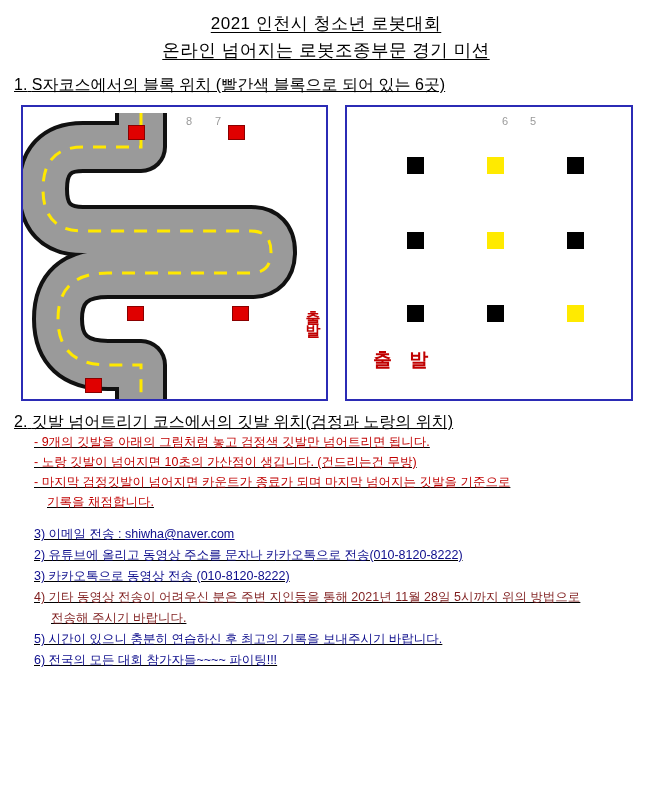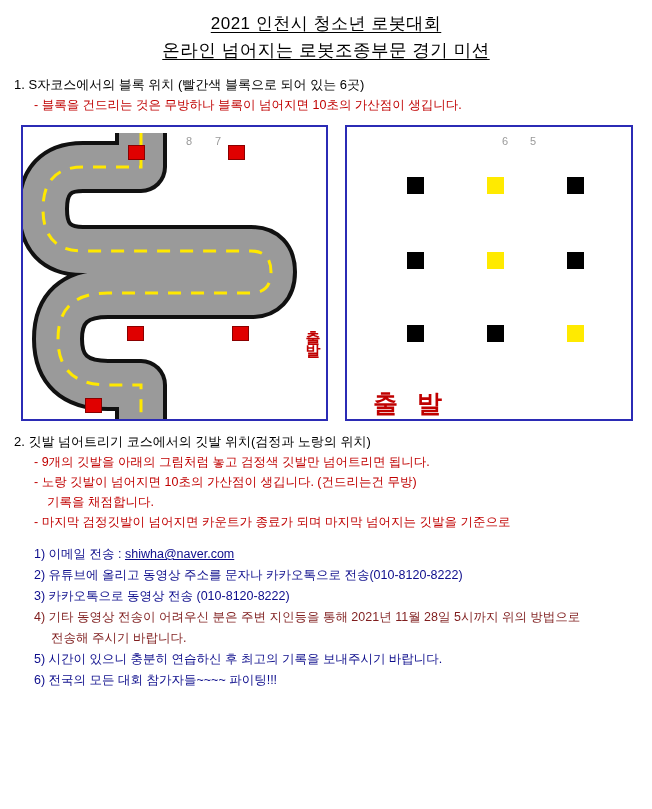--- a/index.html
+++ b/index.html
@@ -12,20 +12,21 @@
     background: #ffffff;
     font-family: "Liberation Sans", sans-serif;
     color: #000000;
     position: relative;
     overflow: hidden;
   }
   .page {
     position: relative;
     width: 652px;
     height: 809px;
+    text-decoration: underline;
   }
   .title-block {
     text-align: center;
     padding-top: 10px;
   }
   .title-line {
     font-size: 17px;
     letter-spacing: 0.5px;
     text-decoration: underline;
     text-underline-offset: 3px;
@@ -34,21 +35,21 @@
   }
   .title-line.second {
     font-size: 17.5px;
   }
 
   .section {
     margin-left: 14px;
     margin-right: 10px;
   }
   .num-line {
-    font-size: 13px;
+    font-size: 16px;
     line-height: 21px;
     margin-top: 10px;
   }
   .dash-line {
     font-size: 12.5px;
     line-height: 20px;
     color: #c00000;
     margin-left: 20px;
   }
   .sub-line {
@@ -108,23 +109,22 @@
     background: #e00000;
     border: 1px solid #8a0000;
     width: 15px;
     height: 13px;
   }
 
   .start-text {
     position: absolute;
     color: #c00000;
     font-weight: bold;
-    font-size: 25px;
+    font-size: 19px;
     letter-spacing: 6px;
-    margin-top: 20px;
   }
   .finish-text {
     position: absolute;
     color: #c00000;
     font-weight: bold;
     font-size: 15px;
     writing-mode: vertical-rl;
     text-orientation: upright;
     letter-spacing: -1px;
     line-height: 14px;
@@ -152,21 +152,20 @@
   <div class="title-block">
     <div class="title-line">2021 인천시 청소년 로봇대회</div><br>
     <div class="title-line second">온라인 넘어지는 로봇조종부문 경기 미션</div>
   </div>
 
   <div class="section">
     <div class="num-line">
       <span>1.</span>
       <span>S자코스에서의 블록 위치 (빨간색 블록으로 되어 있는 6곳)</span>
     </div>
-    <div class="dash-line">- 블록을 건드리는 것은 무방하나 블록이 넘어지면 10초의 가산점이 생깁니다.</div>
   </div>
 
   <div class="figures">
 
     <div class="fig" id="fig-left">
       <svg class="track-svg" width="303" height="292" viewBox="0 0 303 292">
 
         <path d="M 118 6 L 118 40 L 60 40 Q 20 40 20 82 Q 20 124 60 124 L 228 124 Q 248 124 248 145 Q 248 166 228 166 L 85 166 Q 35 166 35 212 Q 35 258 85 258 L 118 258 L 118 292" fill="none" stroke="#9a9a9a" stroke-width="46" stroke-linecap="butt" stroke-linejoin="round"></path>
 
         <path d="M 118 6 L 118 40 L 60 40 Q 20 40 20 82 Q 20 124 60 124 L 228 124 Q 248 124 248 145 Q 248 166 228 166 L 85 166 Q 35 166 35 212 Q 35 258 85 258 L 118 258 L 118 292" fill="none" stroke="#1a1a1a" stroke-width="50" stroke-linecap="butt" stroke-linejoin="round" opacity="0"></path>
@@ -217,28 +216,28 @@
     </div>
   </div>
 
   <div class="section" style="">
     <div class="num-line">
       <span>2.</span>
       <span>깃발 넘어트리기 코스에서의 깃발 위치(검정과 노랑의 위치)</span>
     </div>
     <div class="dash-line">- 9개의 깃발을 아래의 그림처럼 놓고 검정색 깃발만 넘어트리면 됩니다.</div>
     <div class="dash-line">- 노랑 깃발이 넘어지면 10초의 가산점이 생깁니다. (건드리는건 무방)</div>
+    <div class="dash-line">- 마지막 검정깃발이 넘어지면 카운트가 종료가 되며 마지막 넘어지는 깃발을 기준으로</div>
     <div class="dash-line" style="margin-left:33px;">기록을 채점합니다.</div>
-    <div class="dash-line">- 마지막 검정깃발이 넘어지면 카운트가 종료가 되며 마지막 넘어지는 깃발을 기준으로</div>
   </div>
 
   <div class="section" style="margin-top:12px;">
 
     <div class="sub-line">
-      <span>1) 이메일 전송 : </span><a class="mail" href="#">shiwha@naver.com</a>
+      <span>3) 이메일 전송 : </span><a class="mail" href="#">shiwha@naver.com</a>
     </div>
     <div class="sub-line">2) 유튜브에 올리고 동영상 주소를 문자나 카카오톡으로 전송(010-8120-8222)</div>
     <div class="sub-line">3) 카카오톡으로 동영상 전송 (010-8120-8222)</div>
     <div class="sub-line red">4) 기타 동영상 전송이 어려우신 분은 주변 지인등을 통해 2021년 11월 28일 5시까지 위의 방법으로</div>
     <div class="sub-line red cont-indent">전송해 주시기 바랍니다.</div>
     <div class="sub-line">5) 시간이 있으니 충분히 연습하신 후 최고의 기록을 보내주시기 바랍니다.</div>
     <div class="sub-line">6) 전국의 모든 대회 참가자들~~~~ 파이팅!!!</div>
   </div>
 
 </div>

